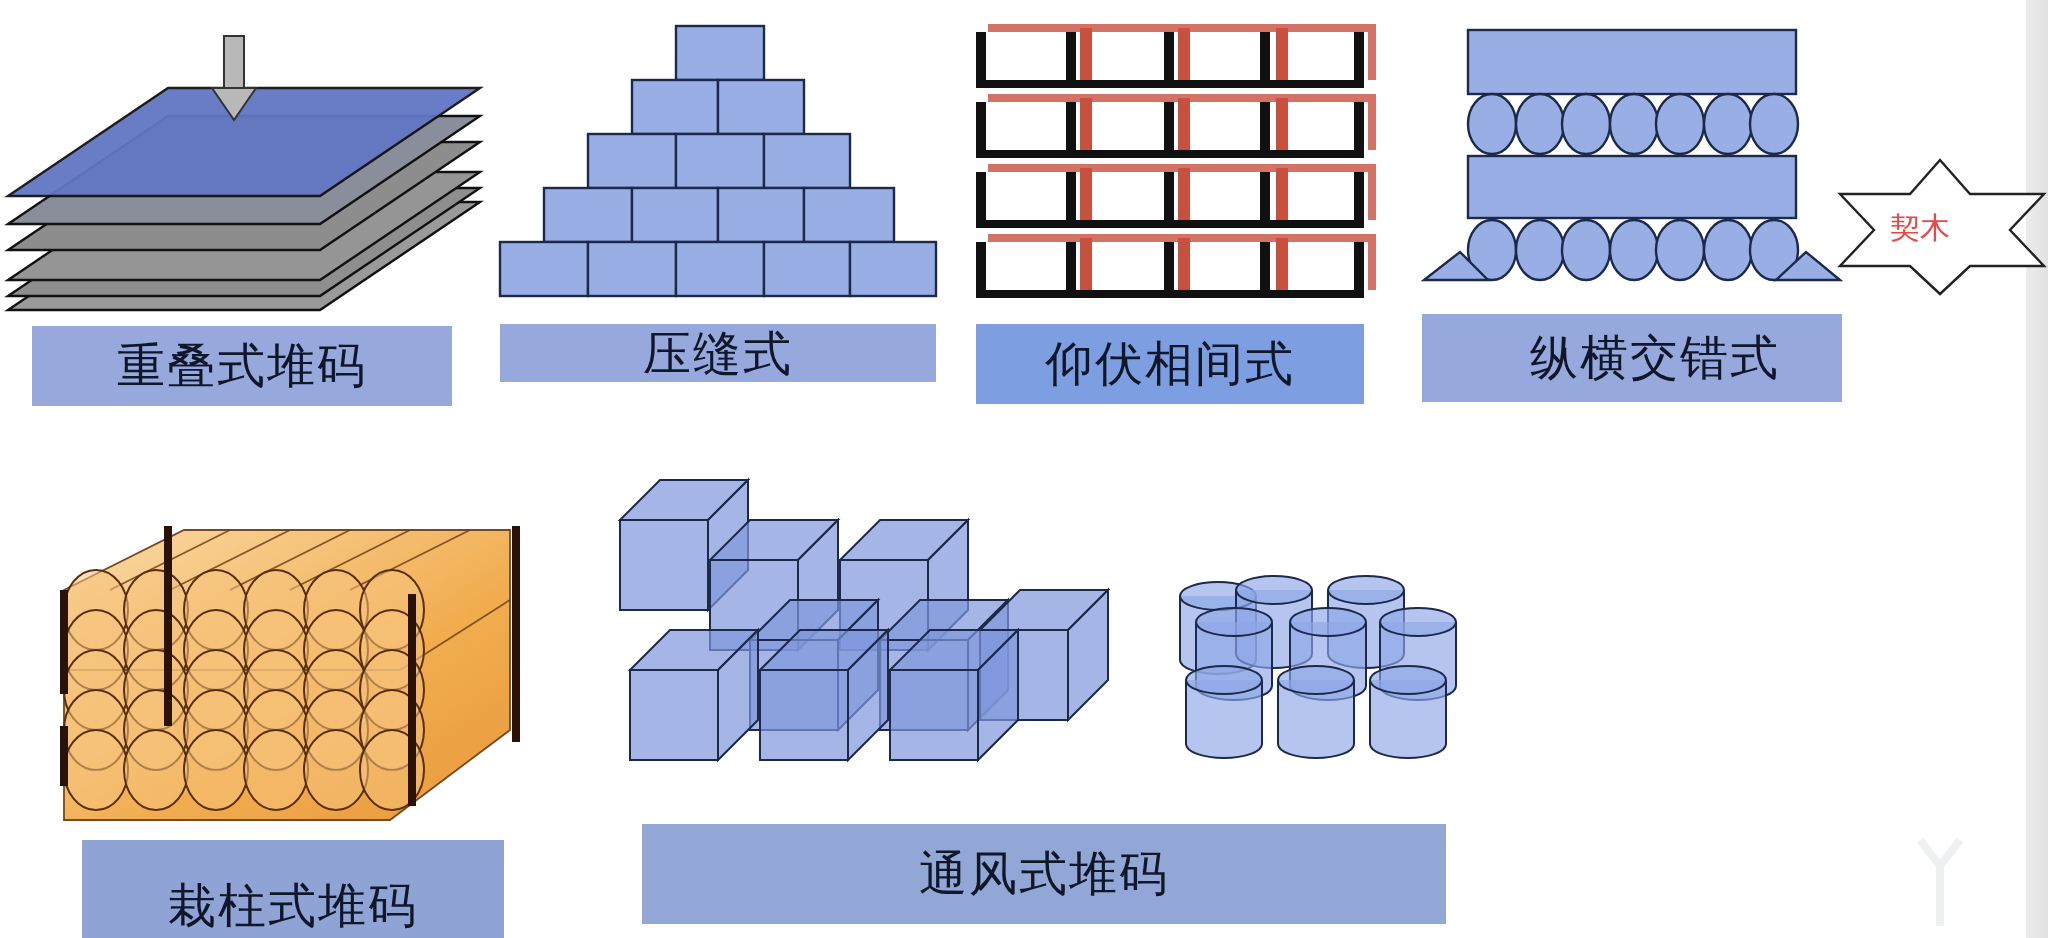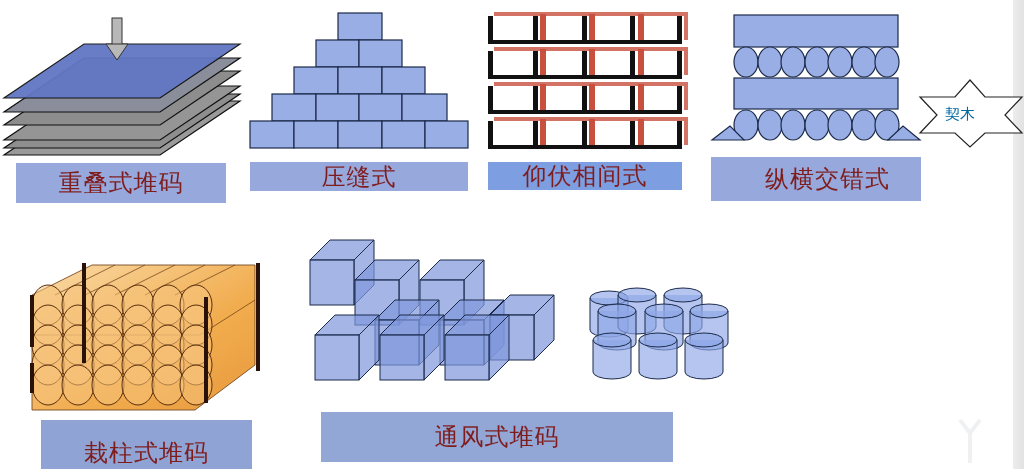--- a/index.html
+++ b/index.html
@@ -7,25 +7,25 @@
     width:1024px; height:469px; overflow:hidden; position:relative;
     background:#ffffff;
     font-family:"DejaVu Sans", "Liberation Sans", sans-serif;
   }
   .right-strip {
     position:absolute; left:1013px; top:0; width:11px; height:469px;
     background:linear-gradient(to right,#ececec,#e2e2e2);
   }
   .label-box {
     position:absolute; display:flex; align-items:center; justify-content:center;
-    color:#7f1d1d; font-size:24px; letter-spacing:1px;
+    color:#0f172a; font-size:24px; letter-spacing:1px;
     box-sizing:border-box;
   }
   svg.fig { position:absolute; overflow:visible; }
-  .wedge-text { font-size:15px; color:#0369a1; position:absolute; }
+  .wedge-text { font-size:15px; color:#ef4444; position:absolute; }
   .watermark {
     position:absolute; left:950px; top:415px; width:60px; height:50px; opacity:0.12;
   }
 </style>
 </head>
 <body>
 
 <div class="right-strip"></div>
 
 <svg class="fig" style="left:0;top:0" width="250" height="160" viewBox="0 0 250 160">
@@ -83,21 +83,21 @@
         <rect x="60" y="14" width="6" height="26"></rect>
         <rect x="109" y="14" width="6" height="26"></rect>
         <rect x="158" y="14" width="6" height="26"></rect>
       </g>
     <rect x="8" y="40" width="194" height="4" fill="#111"></rect>
   </g>
   <use href="#altrow" y="35"></use>
   <use href="#altrow" y="70"></use>
   <use href="#altrow" y="105"></use>
 </svg>
-<div class="label-box" style="left:488px;top:162px;width:194px;height:28px;background:#7d9ee0;">
+<div class="label-box" style="left:488px;top:162px;width:194px;height:40px;background:#7d9ee0;">
   <span>仰伏相间式</span>
 </div>
 
 <svg class="fig" style="left:700px;top:0" width="320" height="160" viewBox="0 0 320 160">
   <g fill="#9aaee6" stroke="#1b2a4a" stroke-width="1.2">
     <rect x="34" y="15" width="164" height="32"></rect>
     <ellipse cx="46" cy="62" rx="12" ry="15"></ellipse>
       <ellipse cx="70" cy="62" rx="12" ry="15"></ellipse>
       <ellipse cx="93" cy="62" rx="12" ry="15"></ellipse>
       <ellipse cx="117" cy="62" rx="12" ry="15"></ellipse>
@@ -189,19 +189,19 @@
     <use href="#cyl" x="28" y="-3"></use>
     <use href="#cyl" x="74" y="-3"></use>
     <use href="#cyl" x="8" y="13"></use>
     <use href="#cyl" x="55" y="13"></use>
     <use href="#cyl" x="100" y="13"></use>
     <use href="#cyl" x="3" y="42"></use>
     <use href="#cyl" x="49" y="42"></use>
     <use href="#cyl" x="95" y="42"></use>
   </g>
 </svg>
-<div class="label-box" style="left:321px;top:412px;width:352px;height:50px;background:#93a7d6;">
+<div class="label-box" style="left:321px;top:412px;width:402px;height:50px;background:#93a7d6;">
   <span>通风式堆码</span>
 </div>
 
 <svg class="watermark" viewBox="0 0 60 50">
   <path d="M10,5 L20,18 L30,5 M20,18 V48" stroke="#7a8a9a" stroke-width="4" fill="none"></path>
 </svg>
 
 </body></html>

